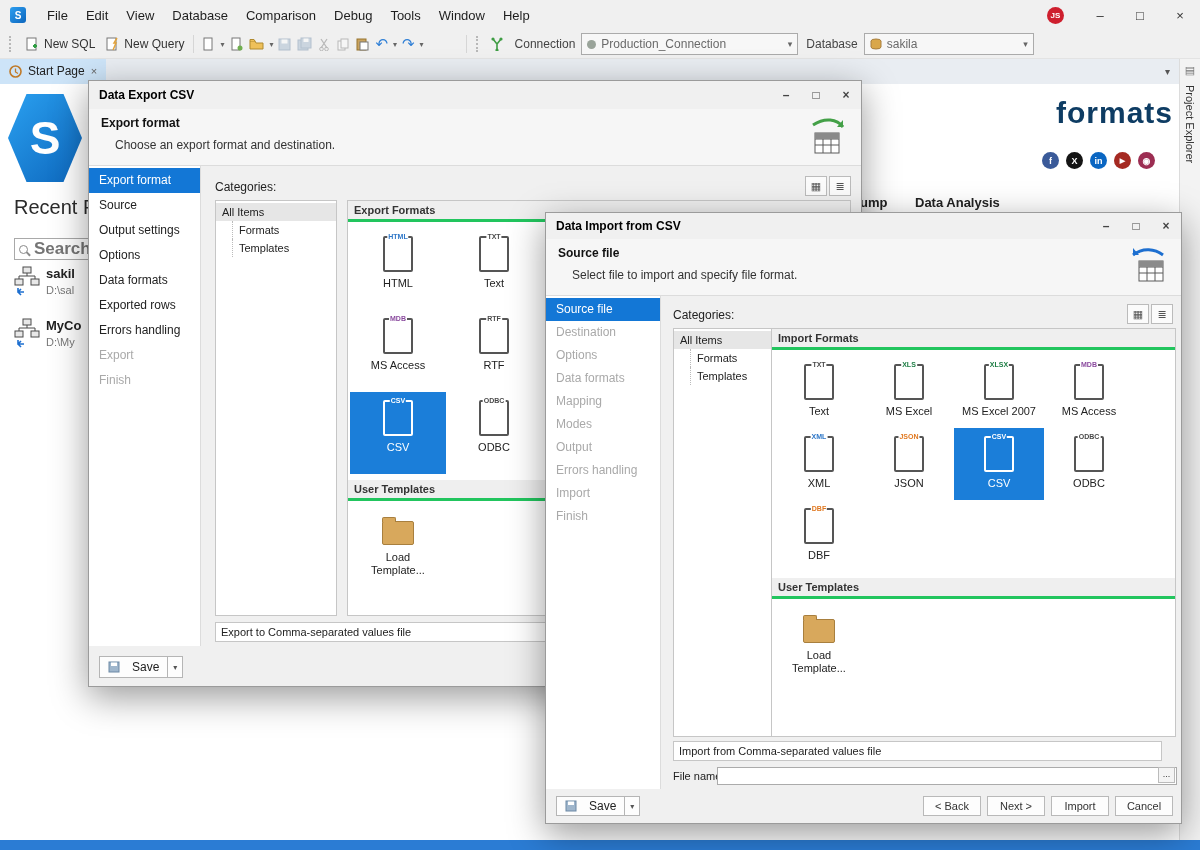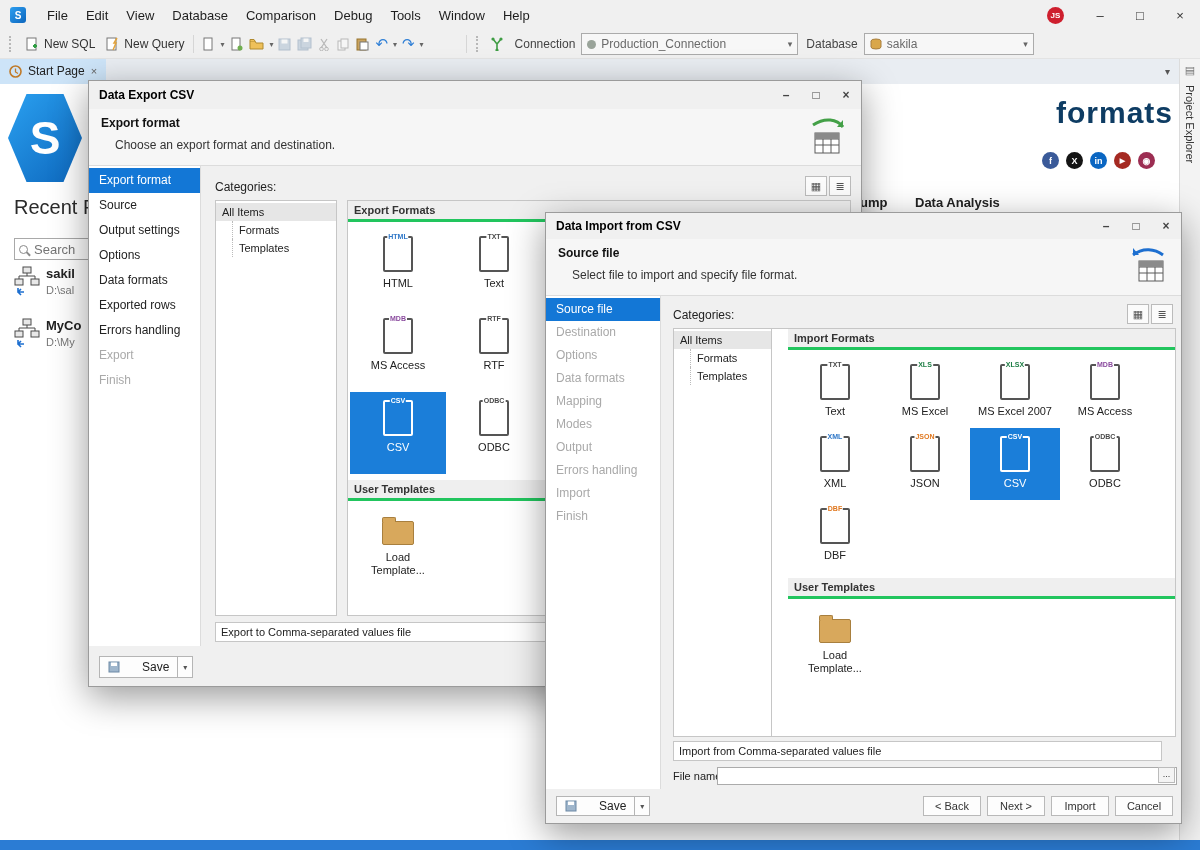--- a/index.html
+++ b/index.html
@@ -34,21 +34,21 @@
   .tab-close{font-size:11px;color:#666;}
   .tab-chevron{margin-left:auto;align-self:center;font-size:10px;color:#555;padding-right:10px;}
 
   
   .startpage{position:absolute;top:84px;left:0;right:20px;bottom:10px;background:#fff;z-index:1;}
   .s-logo{position:absolute;left:8px;top:10px;width:74px;height:88px;background:linear-gradient(135deg,#2aa0f0,#0d67bd);clip-path:polygon(25% 0,75% 0,100% 50%,75% 100%,25% 100%,0 50%);color:#fff;font-size:46px;font-weight:bold;display:flex;align-items:center;justify-content:center;}
   .recent-title{position:absolute;left:14px;top:112px;font-size:20px;color:#2b2b2b;white-space:nowrap;}
   .searchbox{position:absolute;left:14px;top:154px;width:76px;height:20px;border:1px solid #a9a9a9;background:#fff;display:flex;align-items:center;padding:0 4px;gap:4px;}
   .mag{width:7px;height:7px;border:1.5px solid #8a8a8a;border-radius:50%;position:relative;flex:none;}
   .mag::after{content:"";position:absolute;width:5px;height:1.5px;background:#8a8a8a;transform:rotate(45deg);right:-4px;bottom:-2px;}
-  .searchbox input{border:none;outline:none;width:100%;font-size:13px;color:#555;background:transparent;font-family:inherit;}
+  .searchbox input{border:none;outline:none;width:100%;font-size:17px;color:#555;background:transparent;font-family:inherit;font-weight:bold;}
   .recent-item{position:absolute;left:14px;width:200px;height:40px;}
   .ri-name{position:absolute;left:32px;top:0;font-size:13px;font-weight:bold;color:#222;white-space:nowrap;}
   .ri-path{position:absolute;left:32px;top:18px;font-size:11px;color:#777;white-space:nowrap;}
   .brand{position:absolute;left:1056px;top:12px;font-size:30px;font-weight:bold;color:#0e3c63;letter-spacing:1px;}
   .socials{position:absolute;left:1042px;top:68px;display:flex;gap:7px;}
   .soc{width:17px;height:17px;border-radius:50%;color:#fff;font-size:9px;font-weight:bold;display:flex;align-items:center;justify-content:center;}
   .nav-frag{position:absolute;top:111px;font-size:13px;font-weight:bold;color:#222;white-space:nowrap;}
 
   
   .side-strip{position:absolute;top:58px;right:0;width:20px;bottom:10px;background:#f3f3f3;border-left:1px solid #dcdcdc;display:flex;flex-direction:column;align-items:center;z-index:4;}
@@ -85,21 +85,21 @@
   .view-toggles{position:absolute;right:10px;top:10px;display:flex;gap:2px;}
   .import-dialog .view-toggles{right:8px;top:8px;}
   .vtbtn{width:20px;height:18px;border:1px solid #bbb;background:#fbfbfb;font-size:11px;display:flex;align-items:center;justify-content:center;color:#555;}
   .tree{position:absolute;left:14px;top:34px;width:120px;bottom:30px;background:#fff;border:1px solid #c6c6c6;font-size:11px;padding-top:2px;color:#222;}
   .import-dialog .tree{left:12px;top:32px;width:100px;bottom:52px;}
   .tnode{height:18px;line-height:18px;padding-left:6px;white-space:nowrap;}
   .tnode.child{margin-left:16px;border-left:1px dotted #bbb;}
   .tnode.sel{background:#e6e6e6;}
 
   .formats-panel{position:absolute;left:146px;right:10px;top:34px;bottom:30px;background:#fff;border:1px solid #c6c6c6;overflow:hidden;}
-  .import-dialog .formats-panel{left:110px;right:5px;top:32px;bottom:52px;padding-left:16px;}
+  .import-dialog .formats-panel{left:110px;right:5px;top:32px;bottom:52px;}
   .fp-header{height:18px;background:#efefef;border-bottom:3px solid #22c55e;font-size:11px;font-weight:bold;color:#333;line-height:18px;padding-left:6px;}
   .tiles{display:flex;flex-wrap:wrap;padding:6px 2px;}
   .export-dialog .tiles{width:204px;}
   .tile{width:90px;height:72px;display:flex;flex-direction:column;align-items:center;padding-top:8px;font-size:11px;color:#222;box-sizing:border-box;text-align:center;}
   .export-dialog .tile{width:96px;height:82px;}
   .tile.selected{color:#fff;}
   .doc{position:relative;width:26px;height:32px;border:2px solid #555;border-radius:2px;background:#fff;margin-bottom:5px;}
   .tile.selected .doc{border-color:#fff;background:transparent;}
   .badge{position:absolute;top:-5px;left:50%;transform:translateX(-50%);font-size:7px;font-weight:bold;background:#fff;padding:0 1px;white-space:nowrap;}
   .tile-label{line-height:1.15;max-width:88px;}
@@ -110,21 +110,21 @@
   .status-box{position:absolute;left:14px;right:10px;bottom:4px;height:18px;background:#fff;border:1px solid #c6c6c6;font-size:11px;line-height:18px;padding-left:5px;color:#222;white-space:nowrap;overflow:hidden;}
   .import-dialog .status-box{left:12px;right:19px;bottom:28px;}
   .file-row-label{position:absolute;left:12px;bottom:7px;font-size:11px;color:#222;}
   .file-input{position:absolute;left:56px;right:4px;bottom:4px;height:18px;border:1px solid #ababab;background:#fff;box-sizing:border-box;font-family:inherit;font-size:11px;padding:0 18px 0 4px;outline:none;}
   .browse-btn{position:absolute;right:6px;bottom:6px;width:15px;height:14px;border:1px solid #bbb;background:#f4f4f4;font-size:9px;line-height:12px;text-align:center;color:#333;}
 
   .dlg-footer{position:absolute;left:0;right:0;bottom:0;height:40px;}
   .import-dialog .dlg-footer{height:34px;}
   .save-btn{position:absolute;left:10px;bottom:8px;height:22px;display:flex;}
   .import-dialog .save-btn{bottom:7px;height:20px;}
-  .save-main{display:flex;align-items:center;gap:22px;padding:0 8px;background:#fdfdfd;border:1px solid #b5b5b5;font-size:12px;color:#222;}
+  .save-main{display:flex;align-items:center;gap:12px;padding:0 8px;background:#fdfdfd;border:1px solid #b5b5b5;font-size:12px;color:#222;}
   .save-drop{width:14px;border:1px solid #b5b5b5;border-left:none;background:#fdfdfd;display:flex;align-items:center;justify-content:center;font-size:8px;color:#555;}
   .fbtn{position:absolute;bottom:7px;height:20px;width:58px;background:#fdfdfd;border:1px solid #b9b9b9;font-size:11px;color:#333;display:flex;align-items:center;justify-content:center;box-sizing:border-box;}
 </style>
 </head>
 <body>
 
 <div class="screen">
 
   <div class="menubar">
     <div class="app-logo">S</div>

